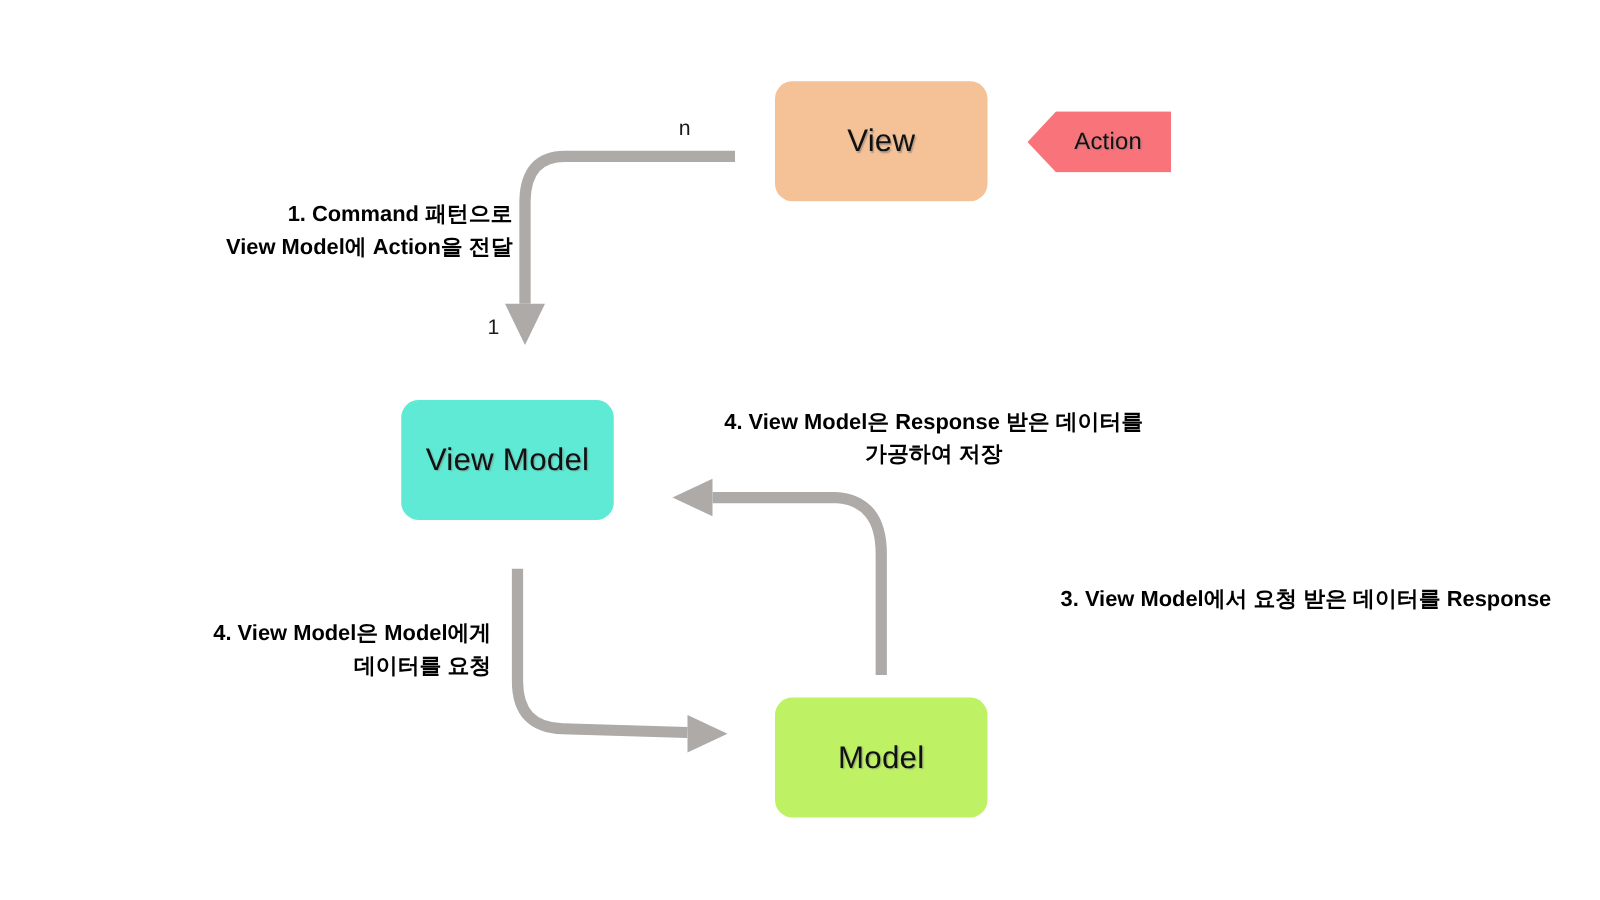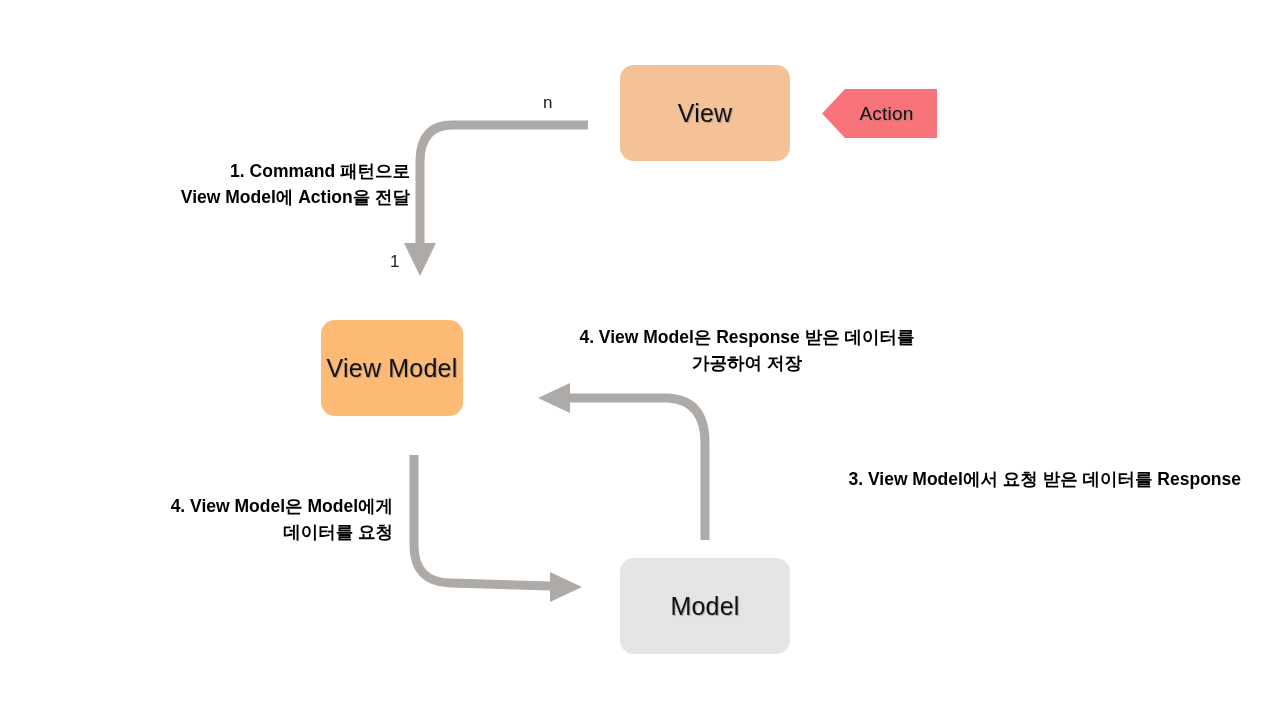--- a/index.html
+++ b/index.html
@@ -40,30 +40,30 @@
   #node-view {
     left: 620px;
     top: 65px;
     width: 170px;
     height: 96px;
     background: #F5C197;
   }
   #node-viewmodel {
     left: 321px;
     top: 320px;
-    width: 142px;
+    width: 170px;
     height: 96px;
-    background: #fdba74;
+    background: #5eead4;
   }
   #node-model {
     left: 620px;
     top: 558px;
     width: 170px;
     height: 96px;
-    background: #e5e5e5;
+    background: #bef264;
   }
   #node-action {
     left: 822px;
     top: 89px;
     width: 115px;
     height: 49px;
     background: #F9737B;
     -webkit-clip-path: polygon(20% 0%, 100% 0%, 100% 100%, 20% 100%, 0% 50%);
     clip-path: polygon(20% 0%, 100% 0%, 100% 100%, 20% 100%, 0% 50%);
     border-radius: 0;

